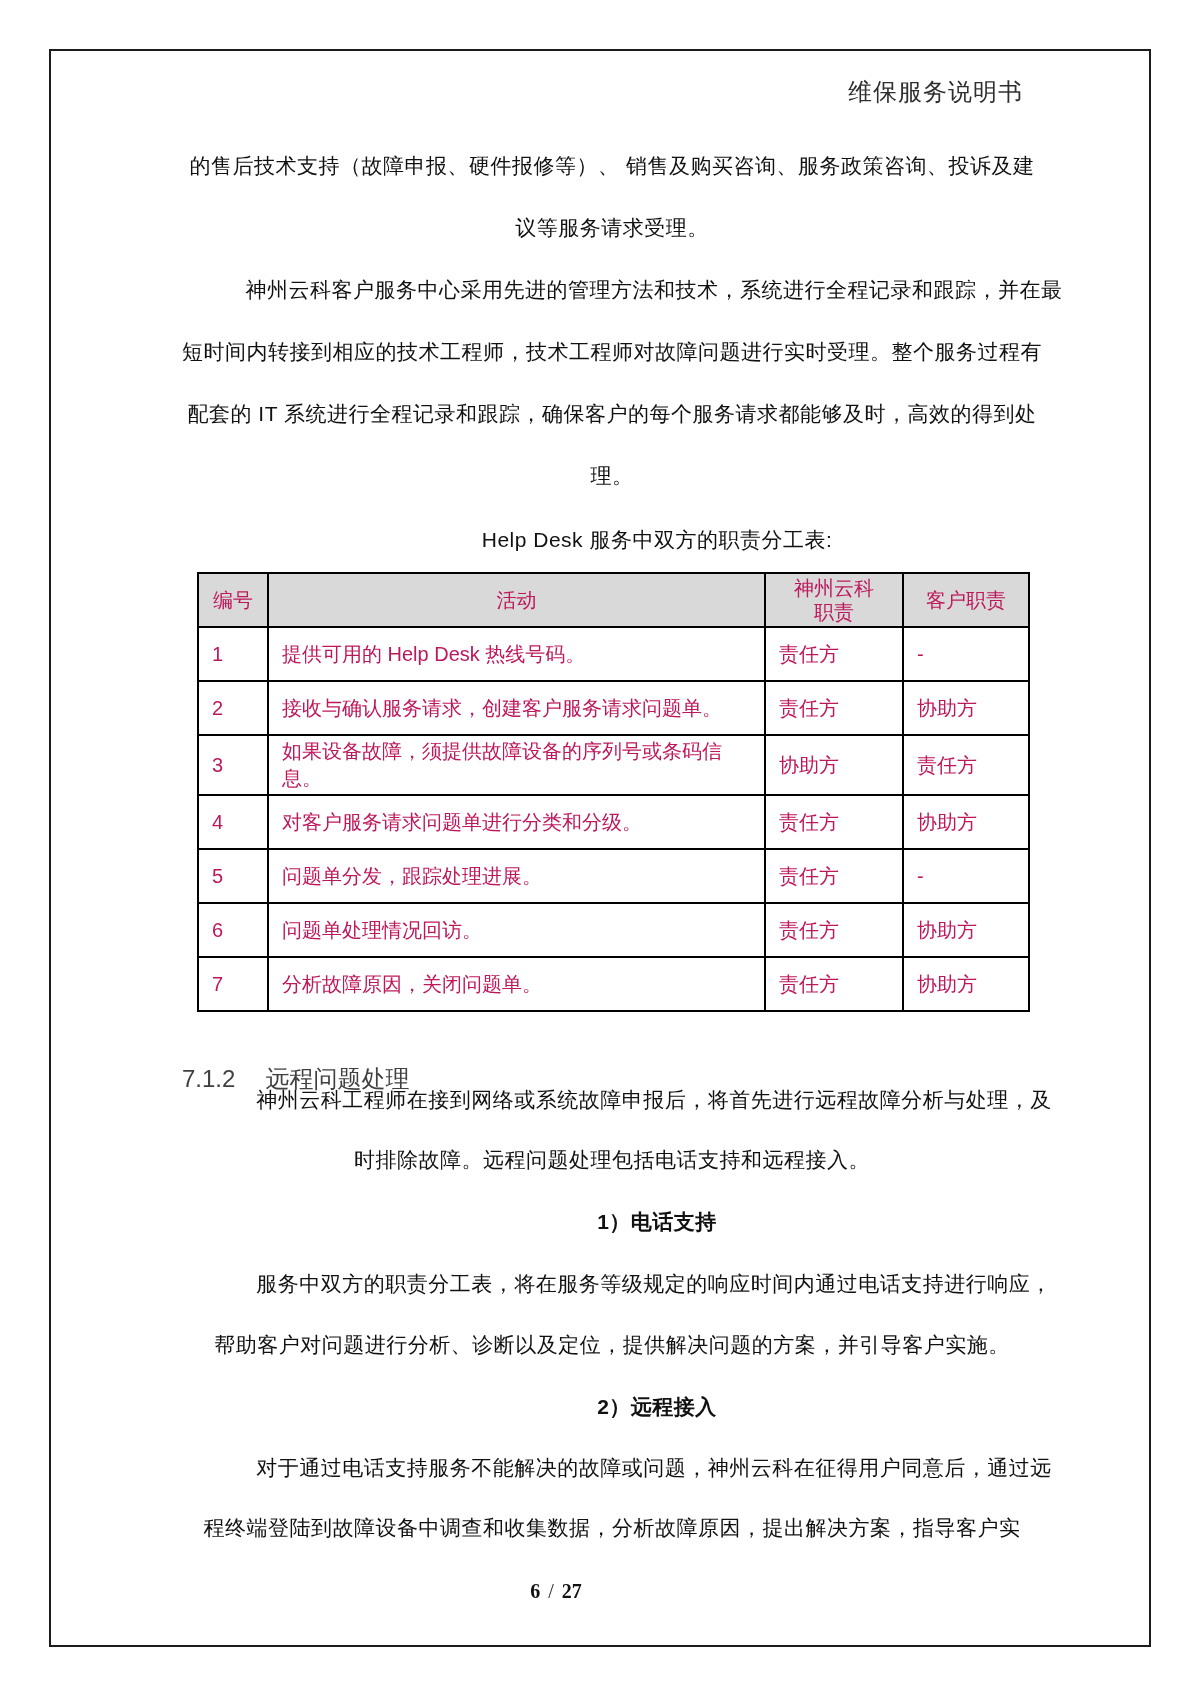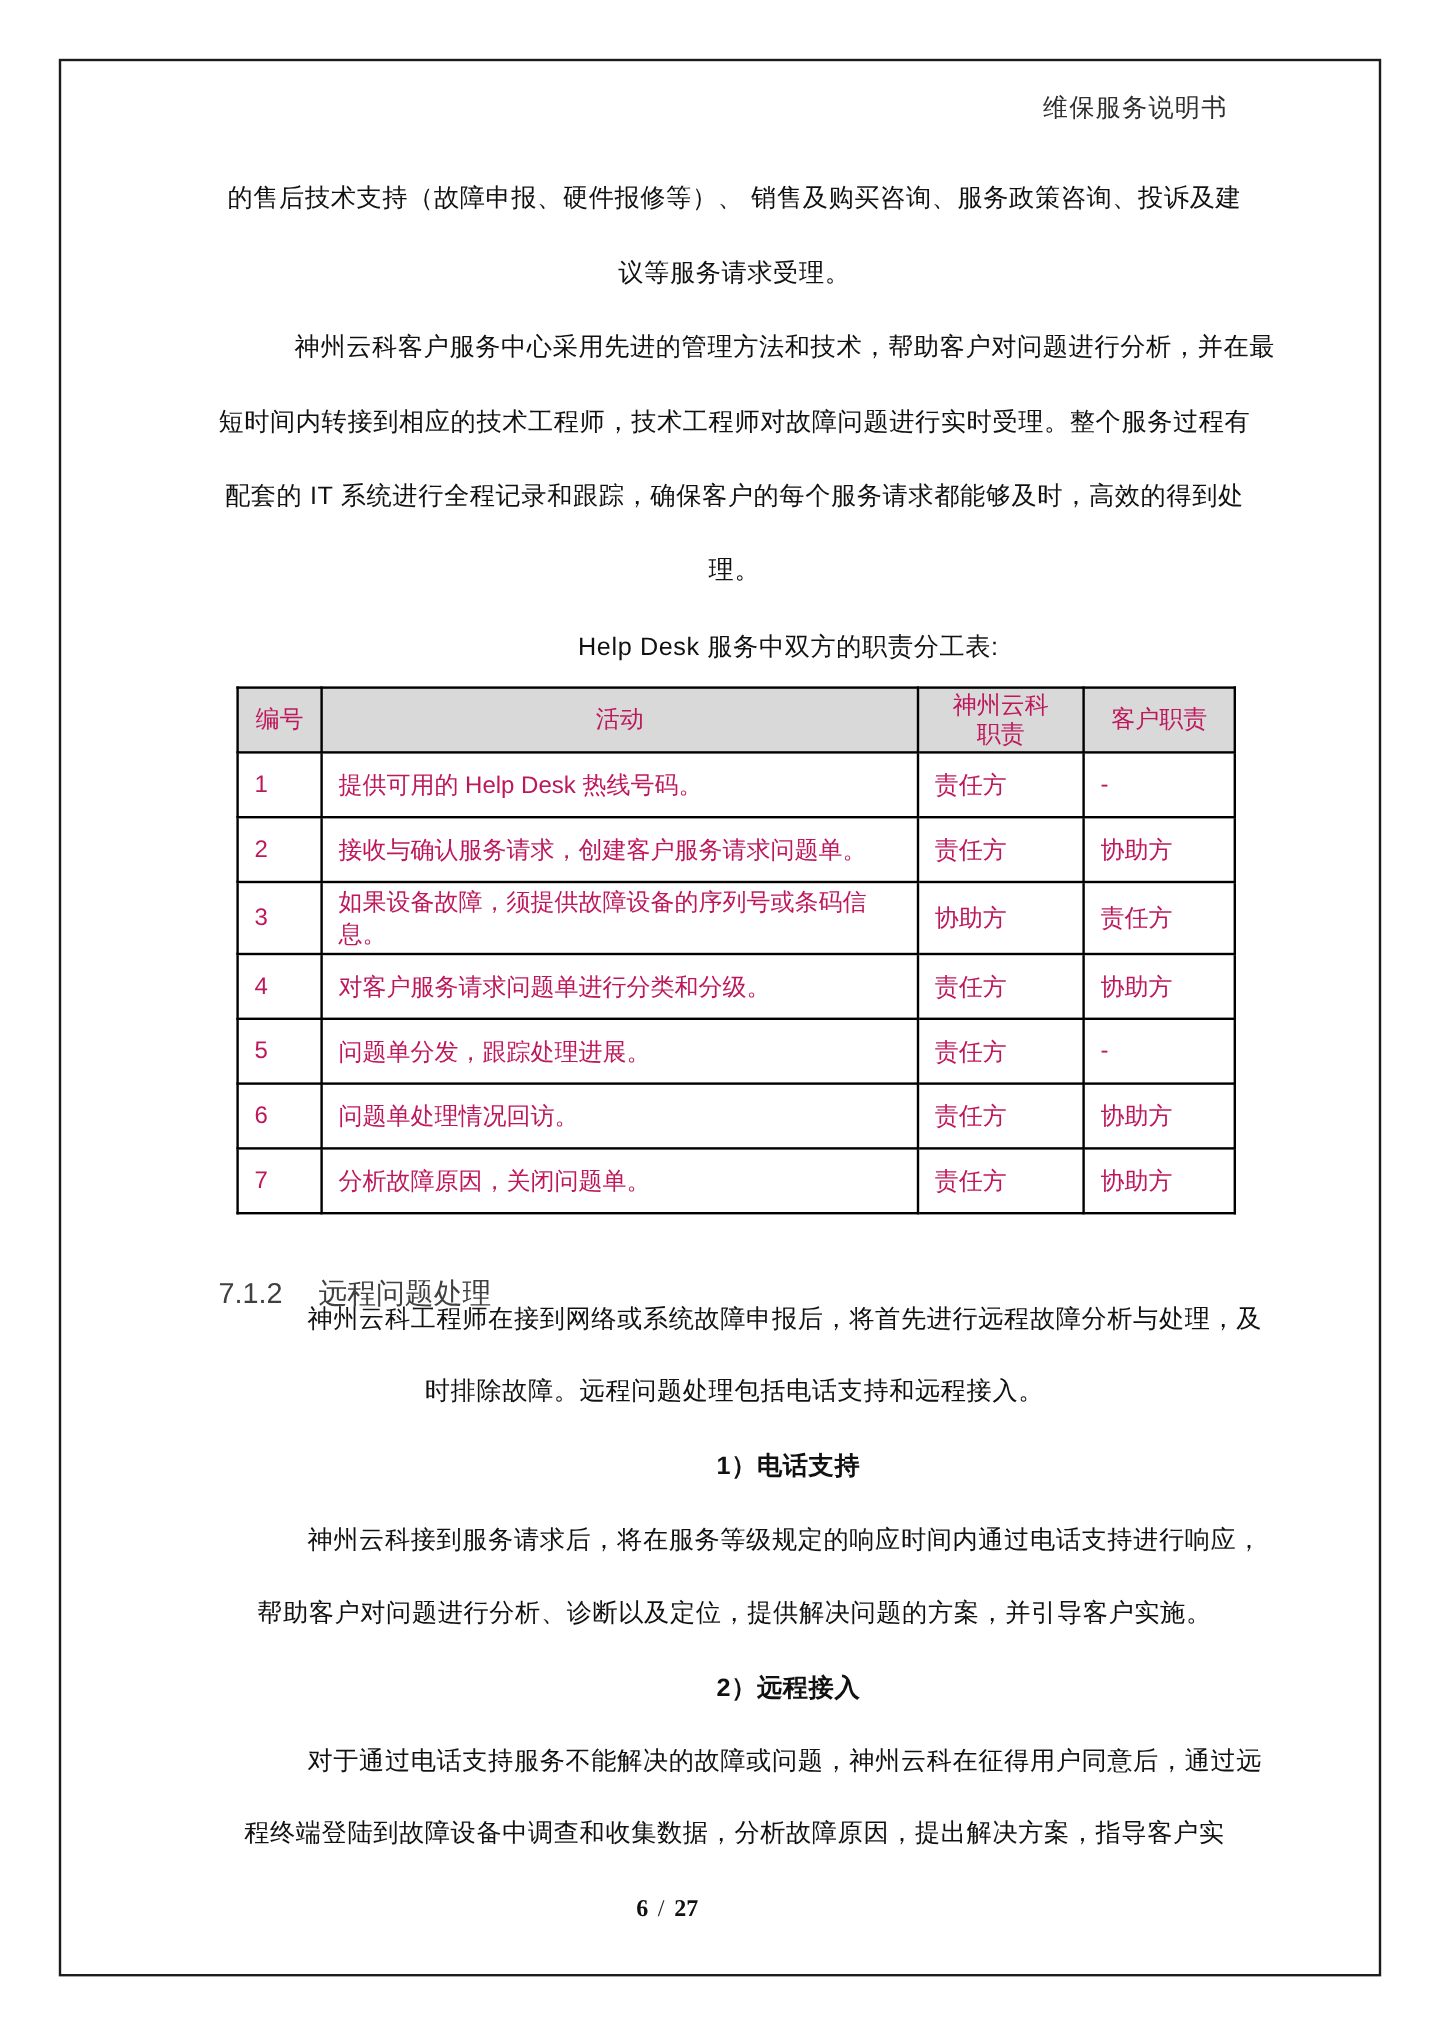--- a/index.html
+++ b/index.html
@@ -23,21 +23,21 @@
     width: 1102px;
     height: 1598px;
     border: 2px solid #1c1c1c;
     box-sizing: border-box;
   }
   .doc-header {
     position: absolute;
     top: 76px;
     right: 177px;
     font-family: "Liberation Serif", serif;
-    font-size: 21px;
+    font-size: 24px;
     letter-spacing: 1px;
     color: #2f2f2f;
   }
   .line {
     position: absolute;
     left: 182px;
     width: 860px;
     font-size: 21px;
     line-height: 30px;
     letter-spacing: 0.5px;
@@ -105,21 +105,21 @@
 <body>
 
 <div class="page">
   <div class="border-frame"></div>
 
   <div class="doc-header">维保服务说明书</div>
 
   <div class="line" style="top:151px">的售后技术支持（故障申报、硬件报修等）、 销售及购买咨询、服务政策咨询、投诉及建</div>
   <div class="line" style="top:213px">议等服务请求受理。</div>
 
-  <div class="line indent" style="top:275px">神州云科客户服务中心采用先进的管理方法和技术，帮助客户对问题进行分析，并在最</div>
+  <div class="line indent" style="top:275px">神州云科客户服务中心采用先进的管理方法和技术，系统进行全程记录和跟踪，并在最</div>
   <div class="line" style="top:337px">短时间内转接到相应的技术工程师，技术工程师对故障问题进行实时受理。整个服务过程有</div>
   <div class="line" style="top:399px">配套的 IT 系统进行全程记录和跟踪，确保客户的每个服务请求都能够及时，高效的得到处</div>
   <div class="line" style="top:461px">理。</div>
 
   <div class="line indent-sm" style="top:525px">Help Desk 服务中双方的职责分工表:</div>
 
   <table class="resp-table">
     <colgroup>
       <col style="width:70px">
       <col style="width:497px">
@@ -185,21 +185,21 @@
 
   <div class="section-heading">
     <span class="sec-num">7.1.2</span><span>远程问题处理</span>
   </div>
 
   <div class="line" style="top:1145px">时排除故障。远程问题处理包括电话支持和远程接入。</div>
   <div class="line indent" style="top:1085px">神州云科工程师在接到网络或系统故障申报后，将首先进行远程故障分析与处理，及</div>
 
   <div class="line indent-sm bold" style="top:1207px">1）电话支持</div>
 
-  <div class="line indent" style="top:1269px">神州云科接到服务请求后，将在服务等级规定的响应时间内通过电话支持进行响应，</div>
+  <div class="line indent" style="top:1269px">服务中双方的职责分工表，将在服务等级规定的响应时间内通过电话支持进行响应，</div>
   <div class="line" style="top:1330px">帮助客户对问题进行分析、诊断以及定位，提供解决问题的方案，并引导客户实施。</div>
 
   <div class="line indent-sm bold" style="top:1392px">2）远程接入</div>
 
   <div class="line indent" style="top:1453px">对于通过电话支持服务不能解决的故障或问题，神州云科在征得用户同意后，通过远</div>
   <div class="line" style="top:1513px">程终端登陆到故障设备中调查和收集数据，分析故障原因，提出解决方案，指导客户实</div>
 
   <div class="doc-footer">
     <span class="pg">6</span><span class="sep">/</span><span class="pg">27</span>
   </div>

